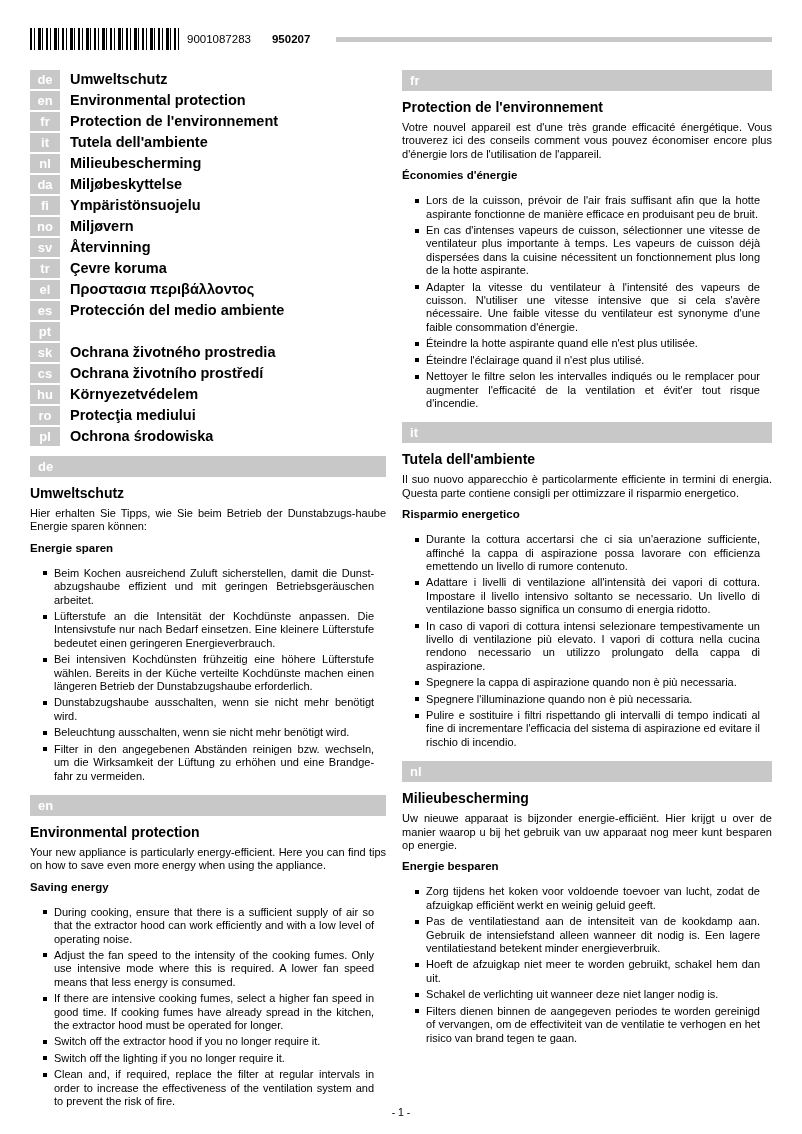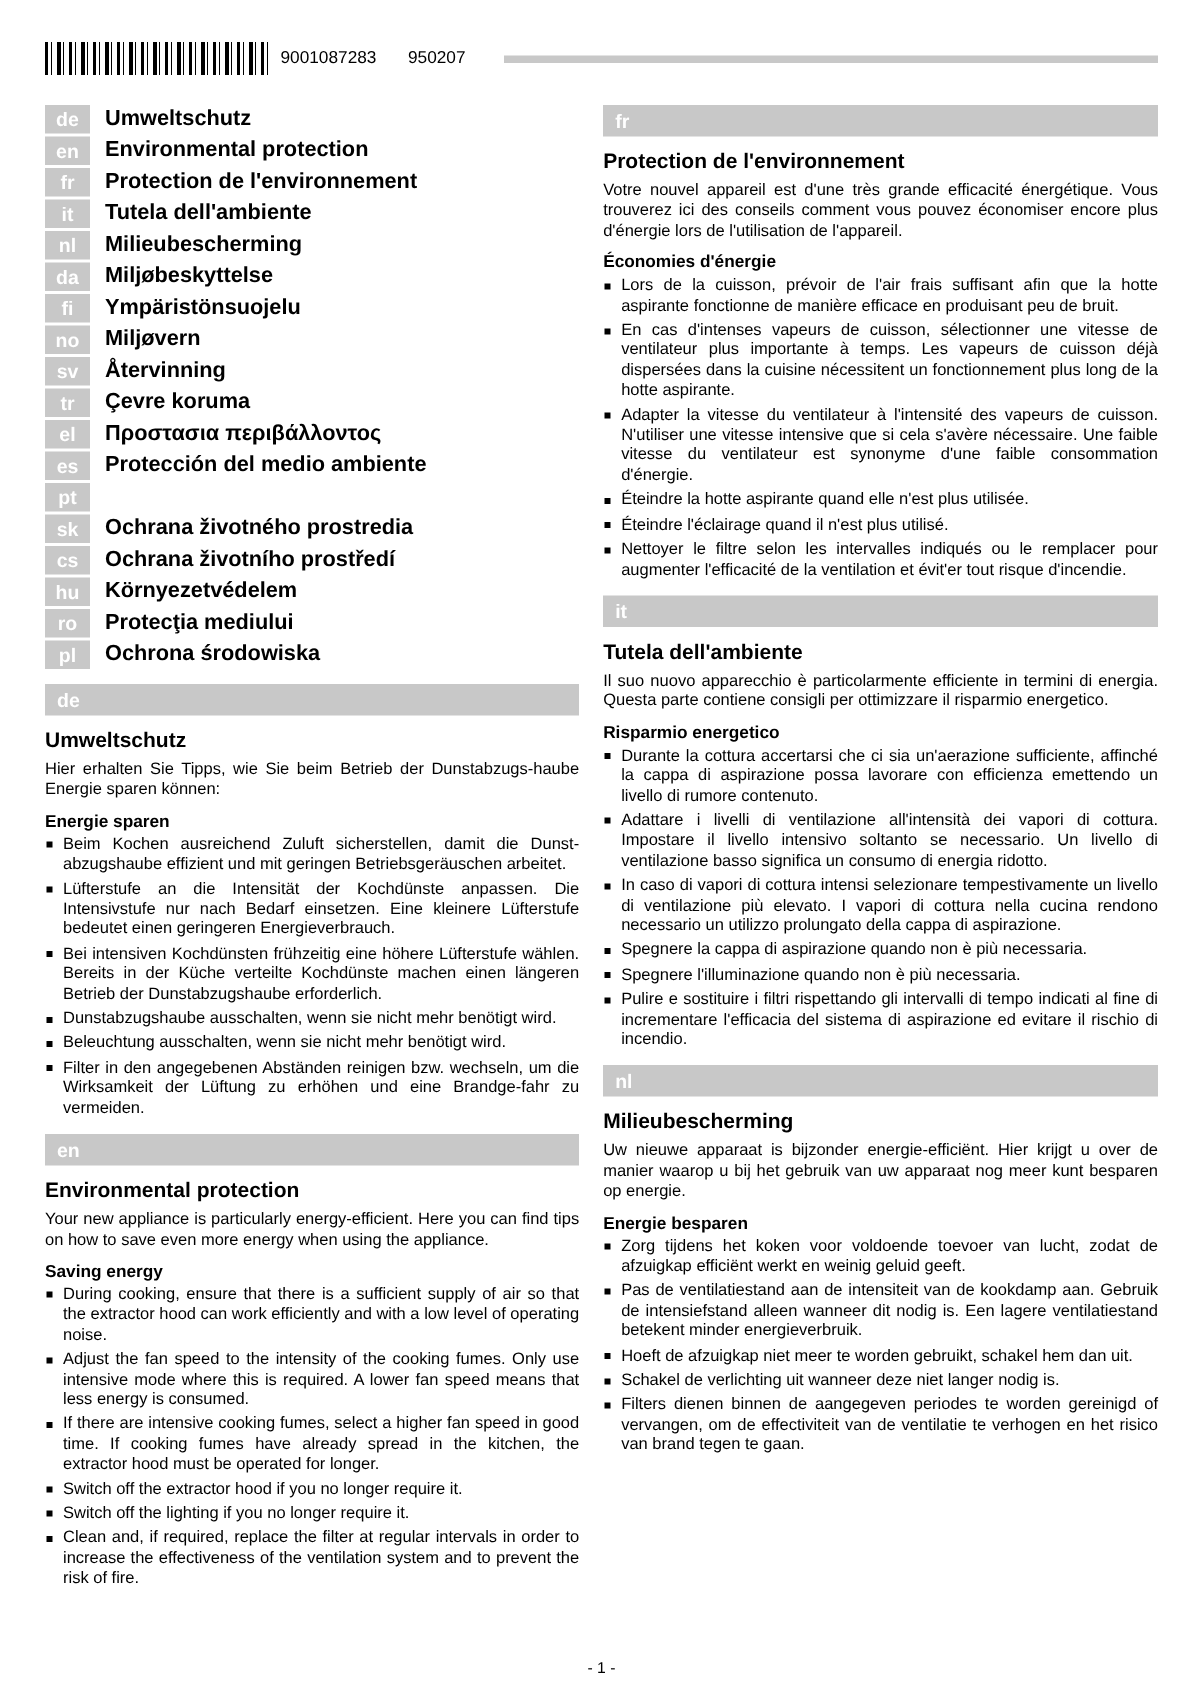--- a/index.html
+++ b/index.html
@@ -48,20 +48,21 @@
   }
   .barcode-num {
     font-size: 11.5px;
     letter-spacing: 0px;
     white-space: nowrap;
   }
   .barcode-date {
     font-size: 11.5px;
     margin-left: 14px;
     white-space: nowrap;
+    font-weight: bold;
   }
   .header-rule {
     flex: 1;
     height: 5px;
     background: #c8c8c8;
     margin-left: 14px;
     margin-top: 9px;
   }
 
   
@@ -130,21 +131,21 @@
     line-height: 13.4px;
     margin: 0 0 3px 0;
     text-align: justify;
   }
   p.body.just {
     text-align: justify;
   }
 
   ul.bullets {
     list-style: none;
-    margin: 0;
+    margin: 12px;
     padding: 0;
   }
   ul.bullets li {
     position: relative;
     padding-left: 12px;
     font-size: 11px;
     line-height: 13.4px;
     margin-bottom: 3px;
     text-align: justify;
   }

